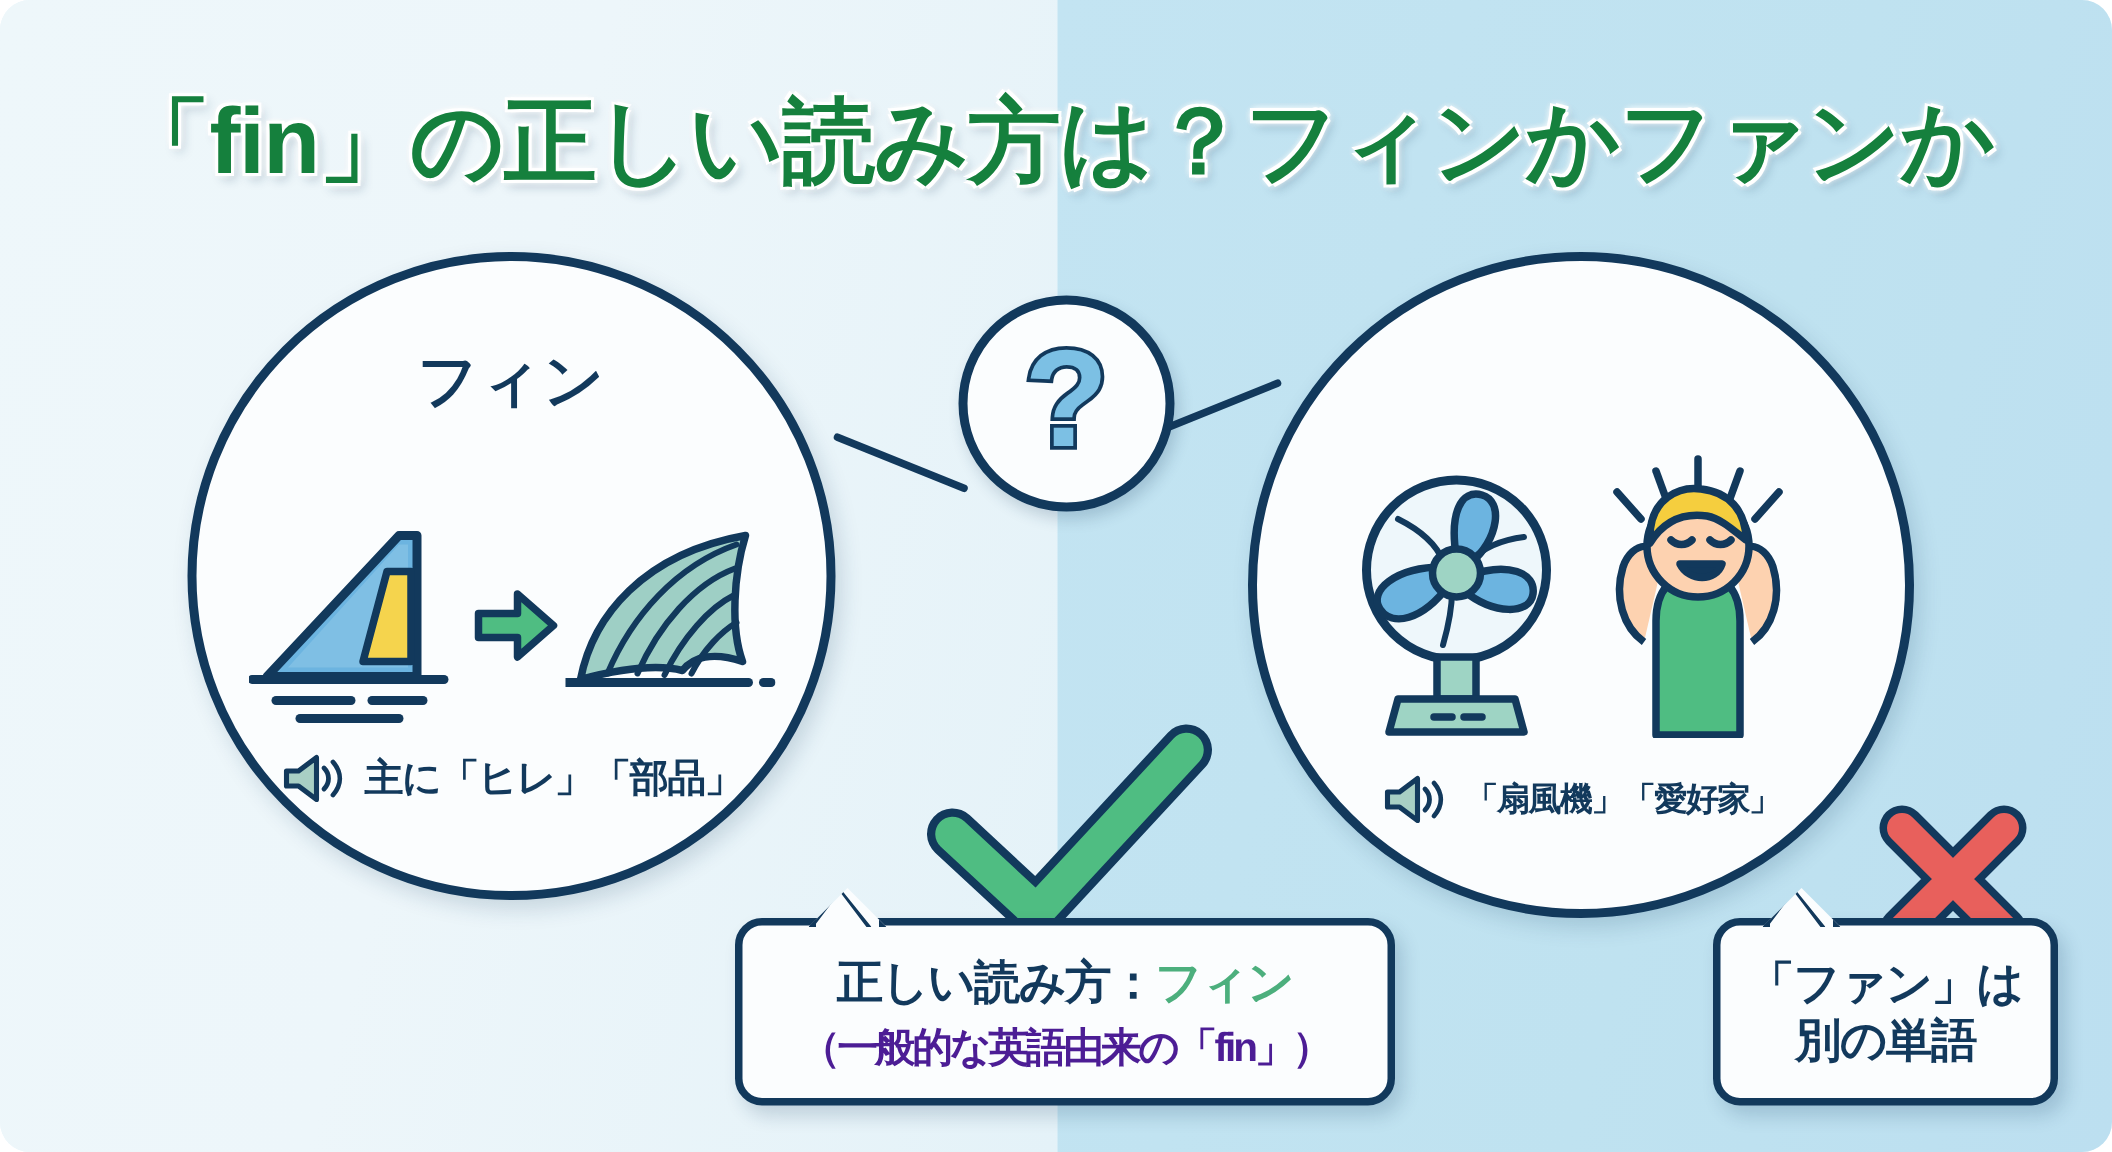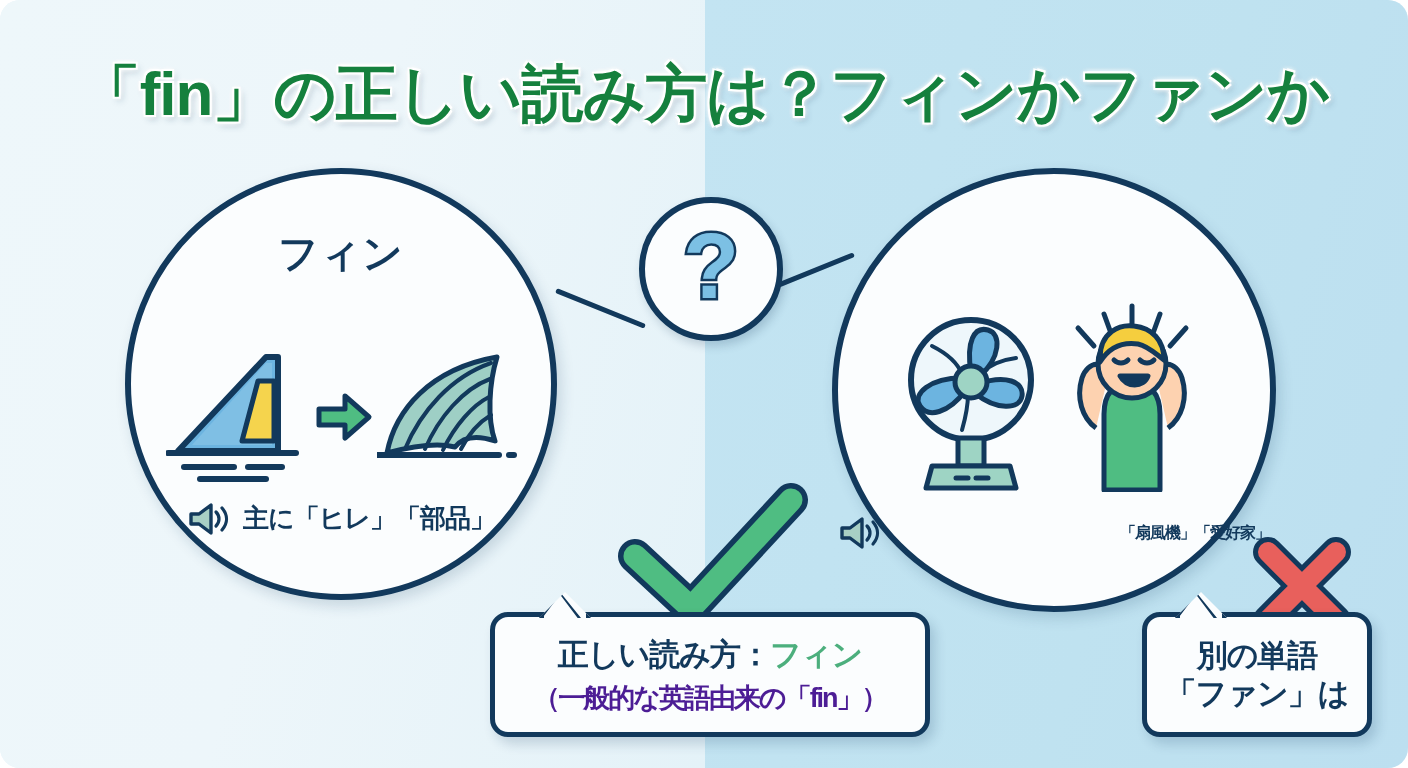--- a/index.html
+++ b/index.html
@@ -54,21 +54,21 @@
     font-size:40px;font-weight:bold;color:#12395c;
     top:52px;letter-spacing:1px;
   }
   #circle-right .circle-title{top:56px;}
   .circle-caption{
     position:absolute;left:0;width:100%;
     display:flex;align-items:center;justify-content:center;gap:10px;
     font-size:26px;font-weight:bold;color:#12395c;
     bottom:58px;letter-spacing:-1px;white-space:nowrap;
   }
-  #circle-right .circle-caption{bottom:56px;font-size:16px;justify-content:space-between;}
+  #circle-right .circle-caption{bottom:56px;font-size:22px;}
   .art{position:absolute;left:0;width:100%;display:flex;align-items:flex-end;justify-content:center;}
   #art-left{top:140px;height:170px;gap:4px;}
   #art-right{top:128px;height:190px;gap:6px;}
 
   
   #q-badge{
     position:absolute;left:639px;top:197px;width:132px;height:132px;
     border-radius:50%;background:#fbfdfe;border:6px solid #12395c;
     box-shadow:3px 5px 10px rgba(18,57,92,0.2);
     display:flex;align-items:center;justify-content:center;
@@ -234,17 +234,17 @@
   <div class="callout" id="callout-main">
     <div class="tail"></div>
     <div id="callout-line1">
       <span>正しい読み方：</span><span class="accent">フィン</span>
     </div>
     <div id="callout-line2">（一般的な英語由来の「fin」）</div>
   </div>
 
   <div class="callout" id="callout-side">
     <div class="tail"></div>
+    <div class="side-line">「ファン」は</div>
     <div class="side-line">別の単語</div>
-    <div class="side-line">「ファン」は</div>
   </div>
 
 </div>
 
 </body></html>

